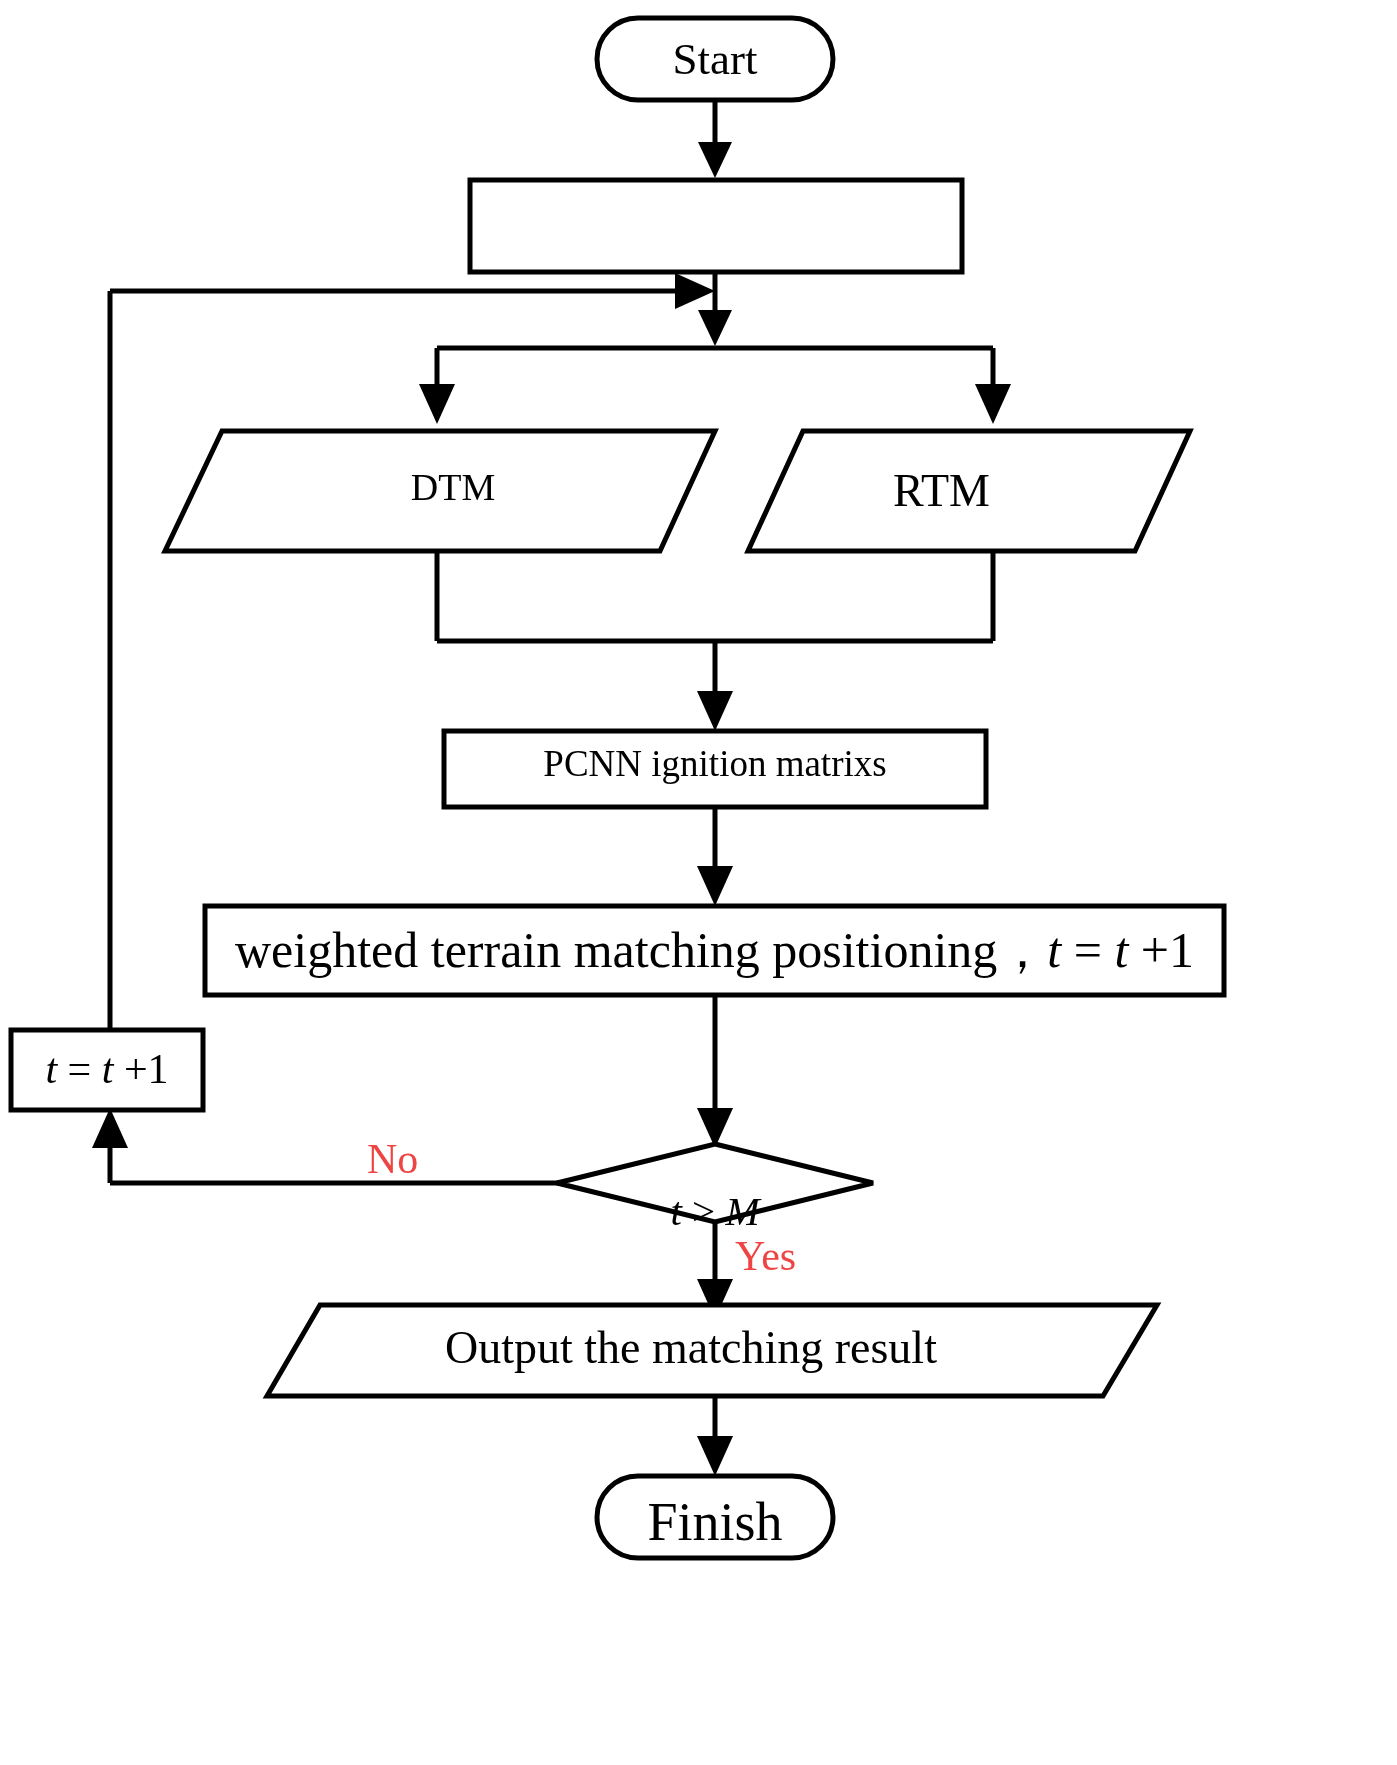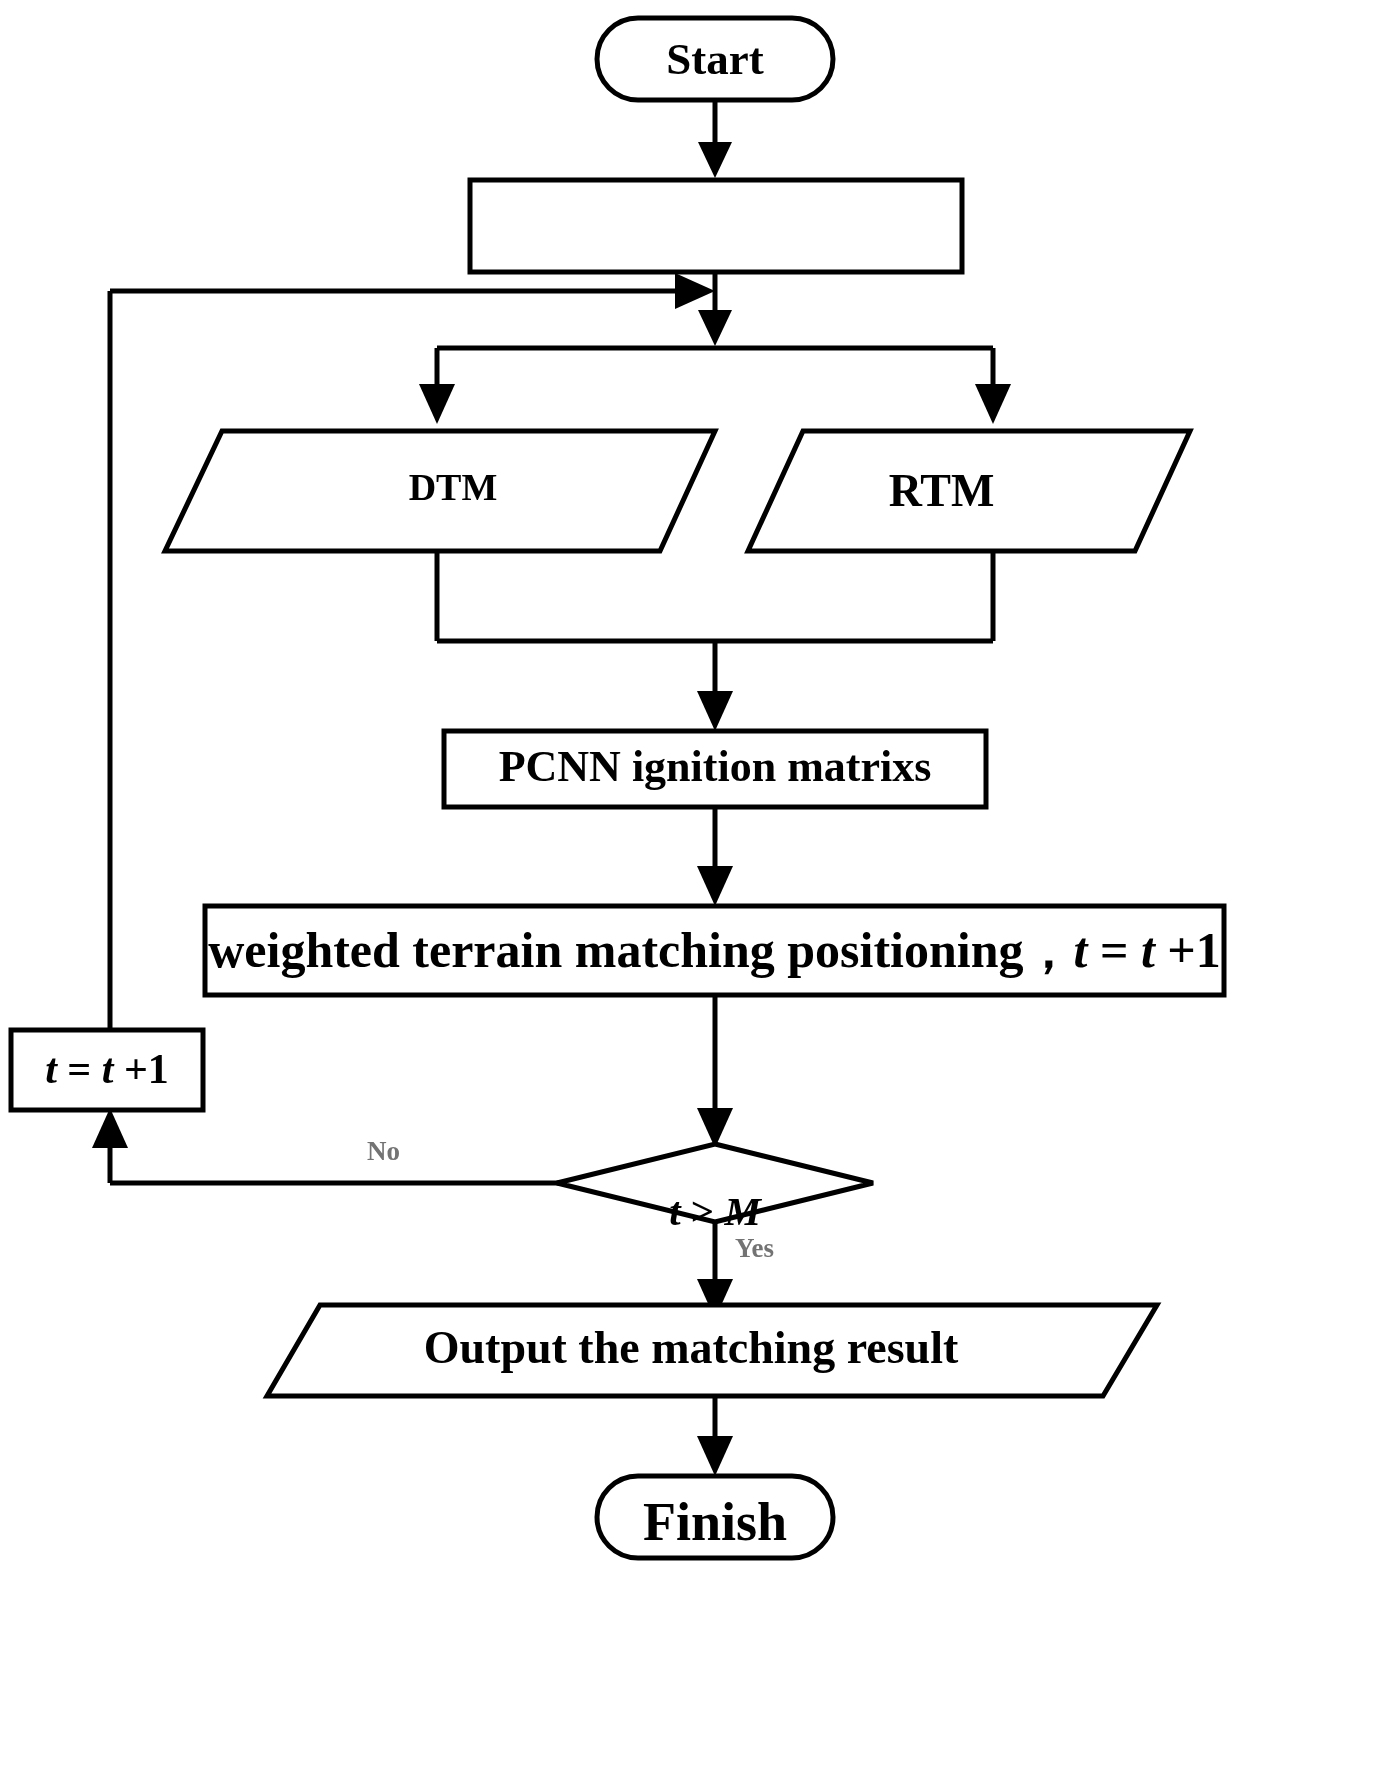--- a/index.html
+++ b/index.html
@@ -10,21 +10,20 @@
   body {
     font-family: "Liberation Serif", "DejaVu Serif", serif;
     color: #000000;
   }
   #page {
     position: relative;
     width: 1397px;
     height: 1765px;
     background: #ffffff;
     overflow: hidden;
-    font-weight: bold;
   }
   #flow-svg {
     position: absolute;
     left: 0;
     top: 0;
     width: 1397px;
     height: 1765px;
   }
   .shape-stroke {
     fill: #ffffff;
@@ -49,23 +48,23 @@
     white-space: nowrap;
     color: #000000;
     font-family: "Liberation Serif", "DejaVu Serif", serif;
     font-size: 44px;
     line-height: 1;
     pointer-events: none;
   }
   .edge-label {
     position: absolute;
     white-space: nowrap;
-    color: #737373;
+    color: #ef4444;
     font-family: "Liberation Serif", "DejaVu Serif", serif;
-    font-size: 27px;
+    font-size: 42px;
     line-height: 1;
   }
   .ital {
     font-style: italic;
   }
 </style>
 </head>
 <body>
 
 <div id="page">
@@ -165,21 +164,21 @@
 
 
   <div class="node-label" style="left:234px; top:468px; width:438px; font-size:38px;">
     <span>DTM</span>
   </div>
 
   <div class="node-label" style="left:748px; top:468px; width:387px; font-size:46px;">
     <span>RTM</span>
   </div>
 
-  <div class="node-label" style="left:444px; top:745px; width:542px; font-size:44px;">
+  <div class="node-label" style="left:444px; top:745px; width:542px; font-size:37px;">
     <span>PCNN ignition matrixs</span>
   </div>
 
   <div class="node-label" style="left:205px; top:925px; width:1019px; font-size:50px;">
     <span>weighted terrain matching positioning</span><span>，</span><span class="ital">t</span><span> = </span><span class="ital">t</span><span> +1</span>
   </div>
 
   <div class="node-label" style="left:11px; top:1048px; width:192px; font-size:42px;text-align:center;">
     <span class="ital">t</span><span> = </span><span class="ital">t</span><span> +1</span>
   </div>

